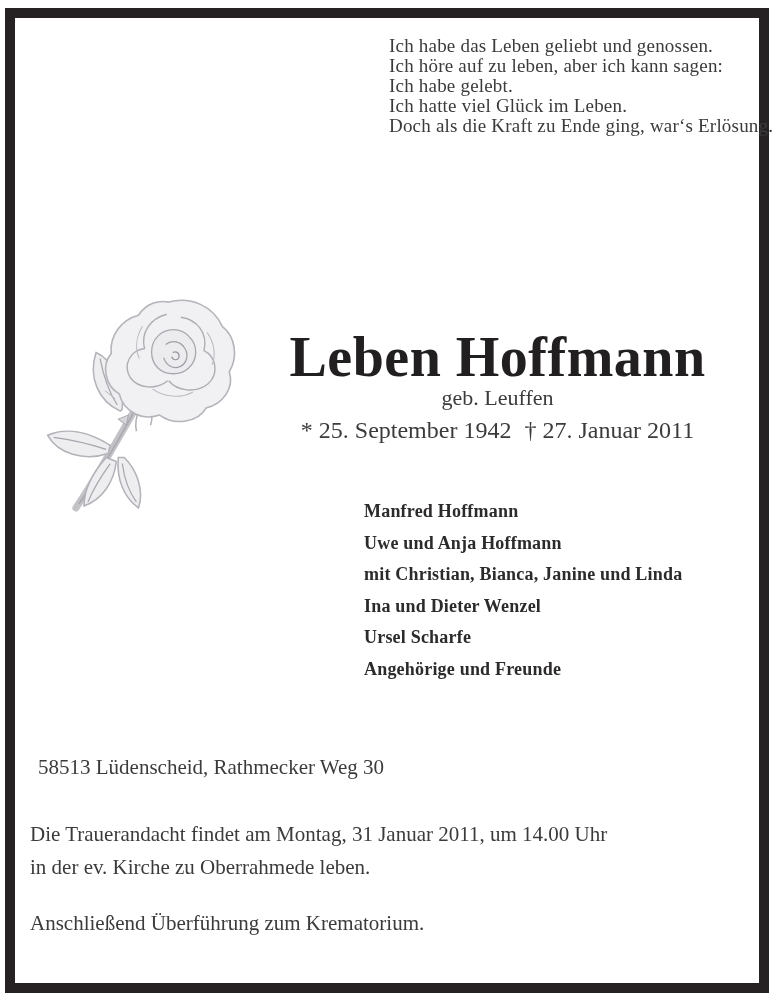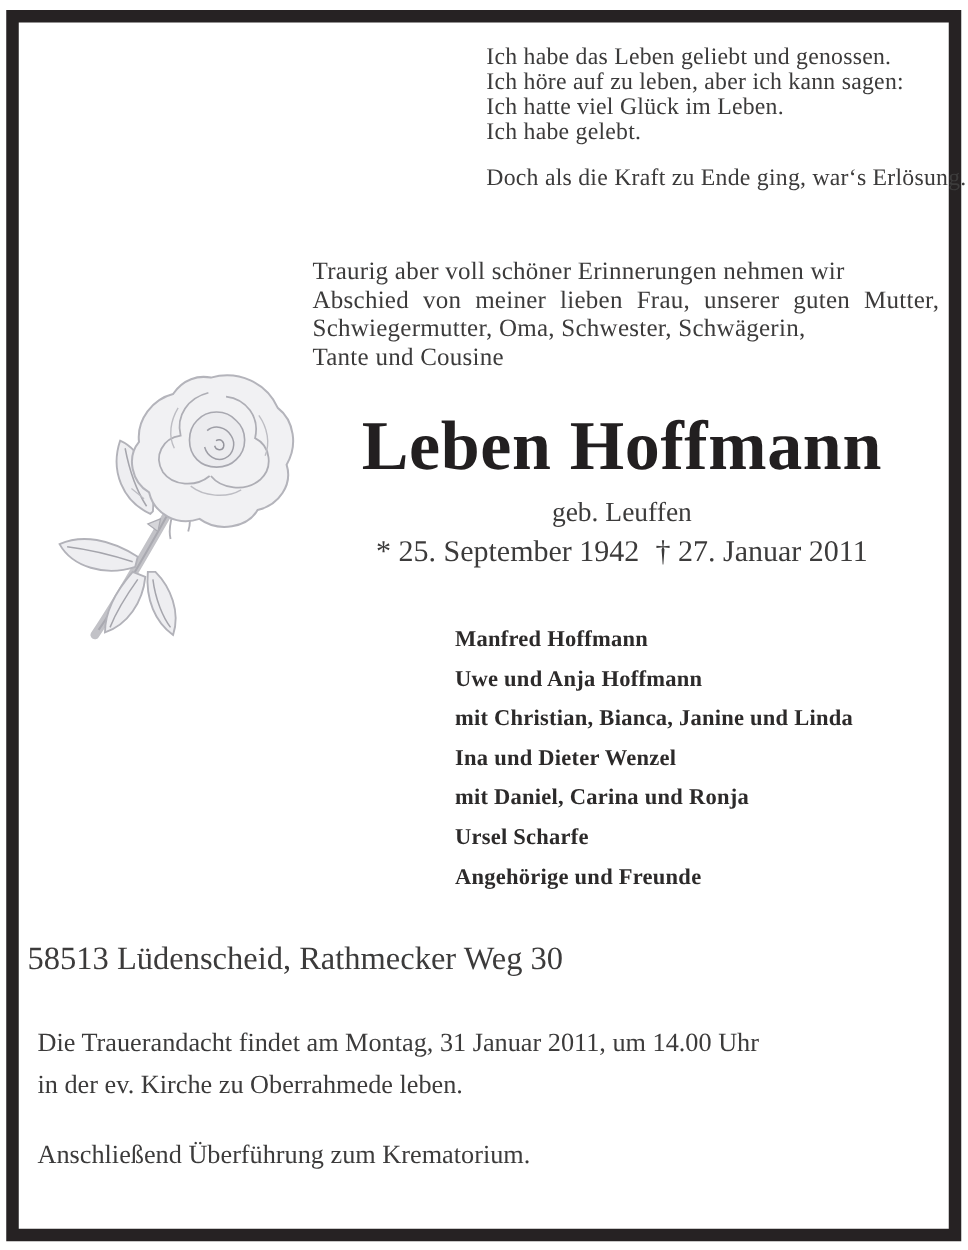--- a/index.html
+++ b/index.html
@@ -29,21 +29,20 @@
   .poem {
     position: absolute;
     left: 389px;
     top: 36px;
     font-size: 19px;
     line-height: 20px;
     letter-spacing: 0.2px;
     white-space: nowrap;
   }
   .poem-closing {
-    margin-top: 17px;
   }
   .intro {
     position: absolute;
     left: 250px;
     top: 206px;
     font-size: 20px;
     line-height: 23px;
     letter-spacing: 0.2px;
     white-space: nowrap;
   }
@@ -59,21 +58,20 @@
   }
   .deceased-name {
     font-size: 56px;
     line-height: 58px;
     font-weight: 700;
     color: #221f20;
     letter-spacing: 0.5px;
     white-space: nowrap;
   }
   .maiden-name {
-    margin-top: 12px;
     font-size: 22px;
     line-height: 24px;
   }
   .dates-line {
     margin-top: 7px;
     font-size: 24px;
     line-height: 26px;
     white-space: nowrap;
   }
   .death-date {
@@ -85,23 +83,23 @@
     top: 496px;
     font-size: 18px;
     line-height: 31.6px;
     font-weight: 700;
     color: #2c2a2a;
     letter-spacing: 0.2px;
     white-space: nowrap;
   }
   .address {
     position: absolute;
-    left: 22px;
+    left: 38px;
     top: 755px;
-    font-size: 26px;
+    font-size: 21px;
     line-height: 24px;
     white-space: nowrap;
   }
   .service {
     position: absolute;
     left: 30px;
     top: 818px;
     font-size: 21px;
     line-height: 33px;
     white-space: nowrap;
@@ -157,46 +155,39 @@
     <path d="M166 40 C173 50 175 62 171 72" fill="none" stroke="#bdbdc3" stroke-width="1.1"></path>
     <path d="M117 44 C125 35 140 35 148 44 C157 52 157 67 148 75 C140 83 125 83 117 75 C109 67 109 52 117 44 Z" fill="#ececef" stroke="#a8a8b0" stroke-width="1.3"></path>
     <path d="M125 52 C131 47 140 49 144 56 C148 62 146 71 139 74 C132 77 125 72 123 65" fill="none" stroke="#9e9ea6" stroke-width="1.2"></path>
     <path d="M132 60 C136 58 139 61 138 65 C137 68 132 68 131 64" fill="none" stroke="#94949c" stroke-width="1.2"></path>
     <path d="M112 96 C122 104 140 106 152 99" fill="none" stroke="#bdbdc3" stroke-width="1.1"></path>
   </svg>
 
   <div class="poem">
     <div>Ich habe das Leben geliebt und genossen.</div>
     <div>Ich höre auf zu leben, aber ich kann sagen:</div>
+    <div>Ich habe gelebt.</div>
     <div>Ich hatte viel Glück im Leben.</div>
-    <div>Ich habe gelebt.</div>
     <div class="poem-closing">Doch als die Kraft zu Ende ging, war‘s Erlösung.</div>
   </div>
 
-  <div class="intro">
-    <div>Traurig aber voll schöner Erinnerungen nehmen wir</div>
-    <div class="intro-line-stretched">Abschied von meiner lieben Frau, unserer guten Mutter,</div>
-    <div>Schwiegermutter, Oma, Schwester, Schwägerin,</div>
-    <div>Tante und Cousine</div>
-  </div>
 
   <div class="name-block">
     <div class="deceased-name">Leben Hoffmann</div>
     <div class="maiden-name">geb. Leuffen</div>
     <div class="dates-line">
       <span>* 25. September 1942</span><span class="death-date">† 27. Januar 2011</span>
     </div>
   </div>
 
   <div class="mourners">
     <div>Manfred Hoffmann</div>
     <div>Uwe und Anja Hoffmann</div>
     <div>mit Christian, Bianca, Janine und Linda</div>
     <div>Ina und Dieter Wenzel</div>
-    <div>mit Daniel, Carina und Ronja</div>
     <div>Ursel Scharfe</div>
     <div>Angehörige und Freunde</div>
   </div>
 
   <div class="address">58513 Lüdenscheid, Rathmecker Weg 30</div>
 
   <div class="service">
     <div>Die Trauerandacht findet am Montag, 31 Januar 2011, um 14.00 Uhr</div>
     <div>in der ev. Kirche zu Oberrahmede leben.</div>
   </div>

